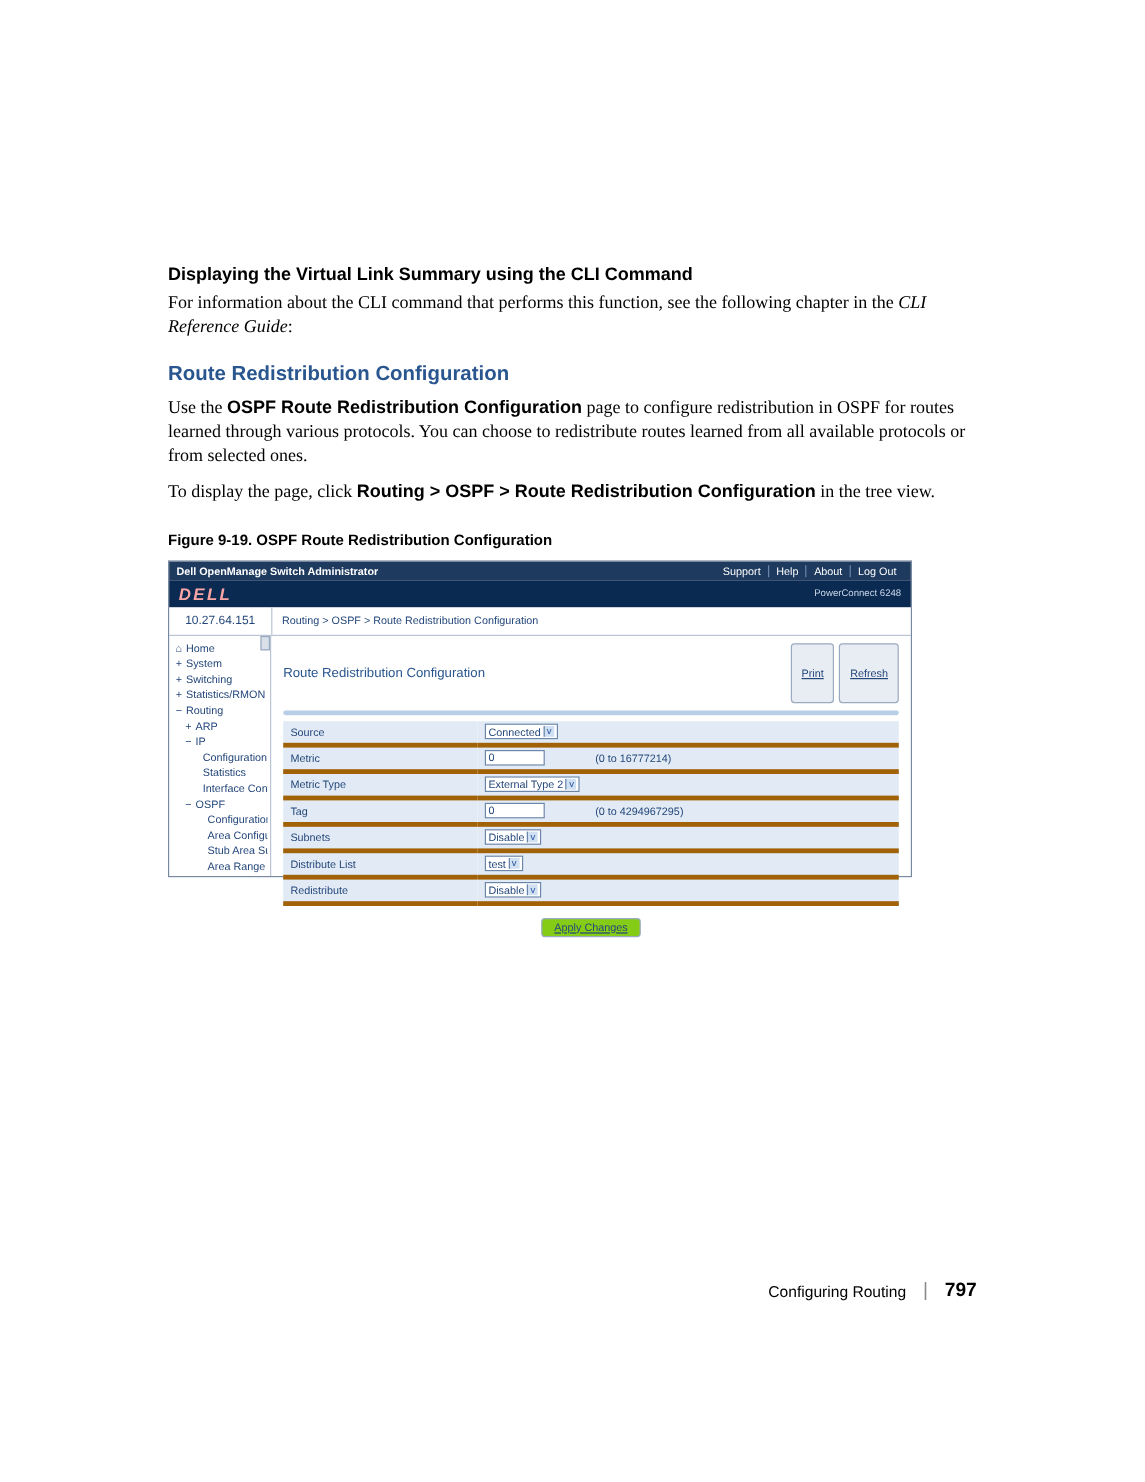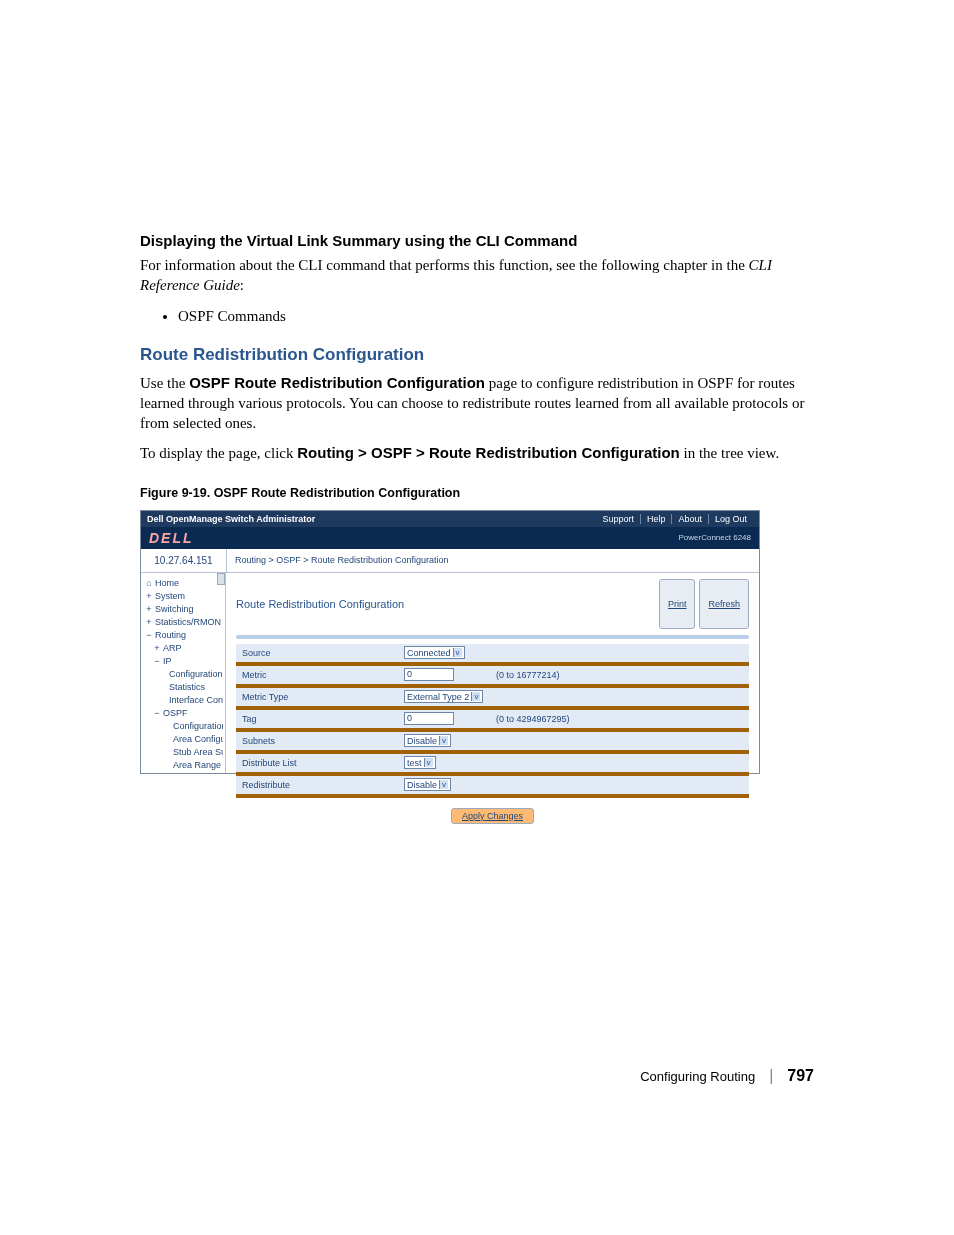--- a/index.html
+++ b/index.html
@@ -1,17 +1,17 @@
 <!DOCTYPE html>
 <html><head>
 <meta charset="utf-8">
 <style>
   html,body{margin:0;padding:0;background:#fff;font-family:Arial,Helvetica,sans-serif;color:#000;}
   .page{width:954px;height:1235px;position:relative;box-sizing:border-box;padding:220px 140px 0 140px;}
-  .h-sub{font-weight:bold;font-size:15px;margin:12px 0 6px 0;}
+  .h-sub{font-weight:bold;font-size:15px;margin:0 0 6px 0;}
   .para{font-size:15px;line-height:1.35;margin:0 0 10px 0;font-family:Georgia,'Times New Roman',serif;}
   .para .bold{font-weight:bold;font-family:Arial,Helvetica,sans-serif;}
   .italic{font-style:italic;}
   ul.bul{margin:0 0 18px 0;padding:0 0 0 38px;}
   ul.bul li{font-family:Georgia,'Times New Roman',serif;font-size:15px;line-height:1.4;}
   .h-blue{color:#2a568f;font-weight:bold;font-size:17px;margin:18px 0 8px 0;}
   .fig-cap{font-weight:bold;font-size:12.5px;margin:22px 0 10px 0;}
   
   .shot{width:620px;border:1px solid #7a8aa0;font-family:Tahoma,Arial,sans-serif;font-size:10px;box-sizing:border-box;}
   .topbar{background:#1f3a5f;color:#fff;display:flex;align-items:center;height:16px;padding:0 6px;}
@@ -38,36 +38,33 @@
   .btns{display:flex;gap:4px;}
   .btn{background:#e8edf4;border:1px solid #9aaac0;border-radius:3px;padding:19px 8px;font-size:9px;color:#24477a;text-decoration:underline;}
   .hr{height:4px;background:#b8cde6;margin:2px 0 4px 0;border-radius:2px;}
   table.cfg{width:100%;border-collapse:collapse;}
   table.cfg td{padding:2px 6px;font-size:9px;color:#24477a;background:#e2ebf5;border-top:1px solid #fff;border-bottom:4px solid #a16207;vertical-align:middle;height:14px;}
   table.cfg td.lbl{width:150px;}
   table.cfg td.ctrl{width:80px;}
   .sel{border:1px solid #6b86a8;background:#fff;font-size:9px;padding:0 2px;display:inline-flex;align-items:center;gap:2px;height:13px;box-sizing:border-box;}
   .sel .dd{background:#cfe0f2;border-left:1px solid #6b86a8;padding:0 2px;font-size:8px;color:#2753a0;}
   .inp{border:1px solid #6b86a8;background:#fff;font-size:9px;padding:0 2px;width:50px;height:13px;box-sizing:border-box;display:inline-block;}
-  .apply{margin:10px auto 0 auto;display:block;background:#fdba74;border:1px solid #9aaac0;border-radius:3px;padding:2px 10px;font-size:9px;color:#24477a;text-decoration:underline;}
+  .apply{margin:10px auto 0 auto;display:block;background:#84cc16;border:1px solid #9aaac0;border-radius:3px;padding:2px 10px;font-size:9px;color:#24477a;text-decoration:underline;}
   .footer{position:absolute;bottom:150px;right:140px;font-size:13px;display:flex;align-items:center;gap:14px;}
   .footer .sep{color:#888;font-size:16px;}
   .footer .pn{font-weight:bold;font-size:16px;}
 </style>
 </head>
 <body>
 
 <div class="page">
   <div class="h-sub">Displaying the Virtual Link Summary using the CLI Command</div>
   <p class="para">
     <span>For information about the CLI command that performs this function, see the following chapter in the </span><span class="italic">CLI Reference Guide</span><span>:</span>
   </p>
-  <ul class="bul">
-    <li>OSPF Commands</li>
-  </ul>
 
   <div class="h-blue">Route Redistribution Configuration</div>
   <p class="para">
     <span>Use the </span><span class="bold">OSPF Route Redistribution Configuration</span><span> page to configure redistribution in OSPF for routes learned through various protocols. You can choose to redistribute routes learned from all available protocols or from selected ones.</span>
   </p>
   <p class="para">
     <span>To display the page, click </span><span class="bold">Routing &gt; OSPF &gt; Route Redistribution Configuration</span><span> in the tree view.</span>
   </p>
 
   <div class="fig-cap">Figure 9-19.    OSPF Route Redistribution Configuration</div>

